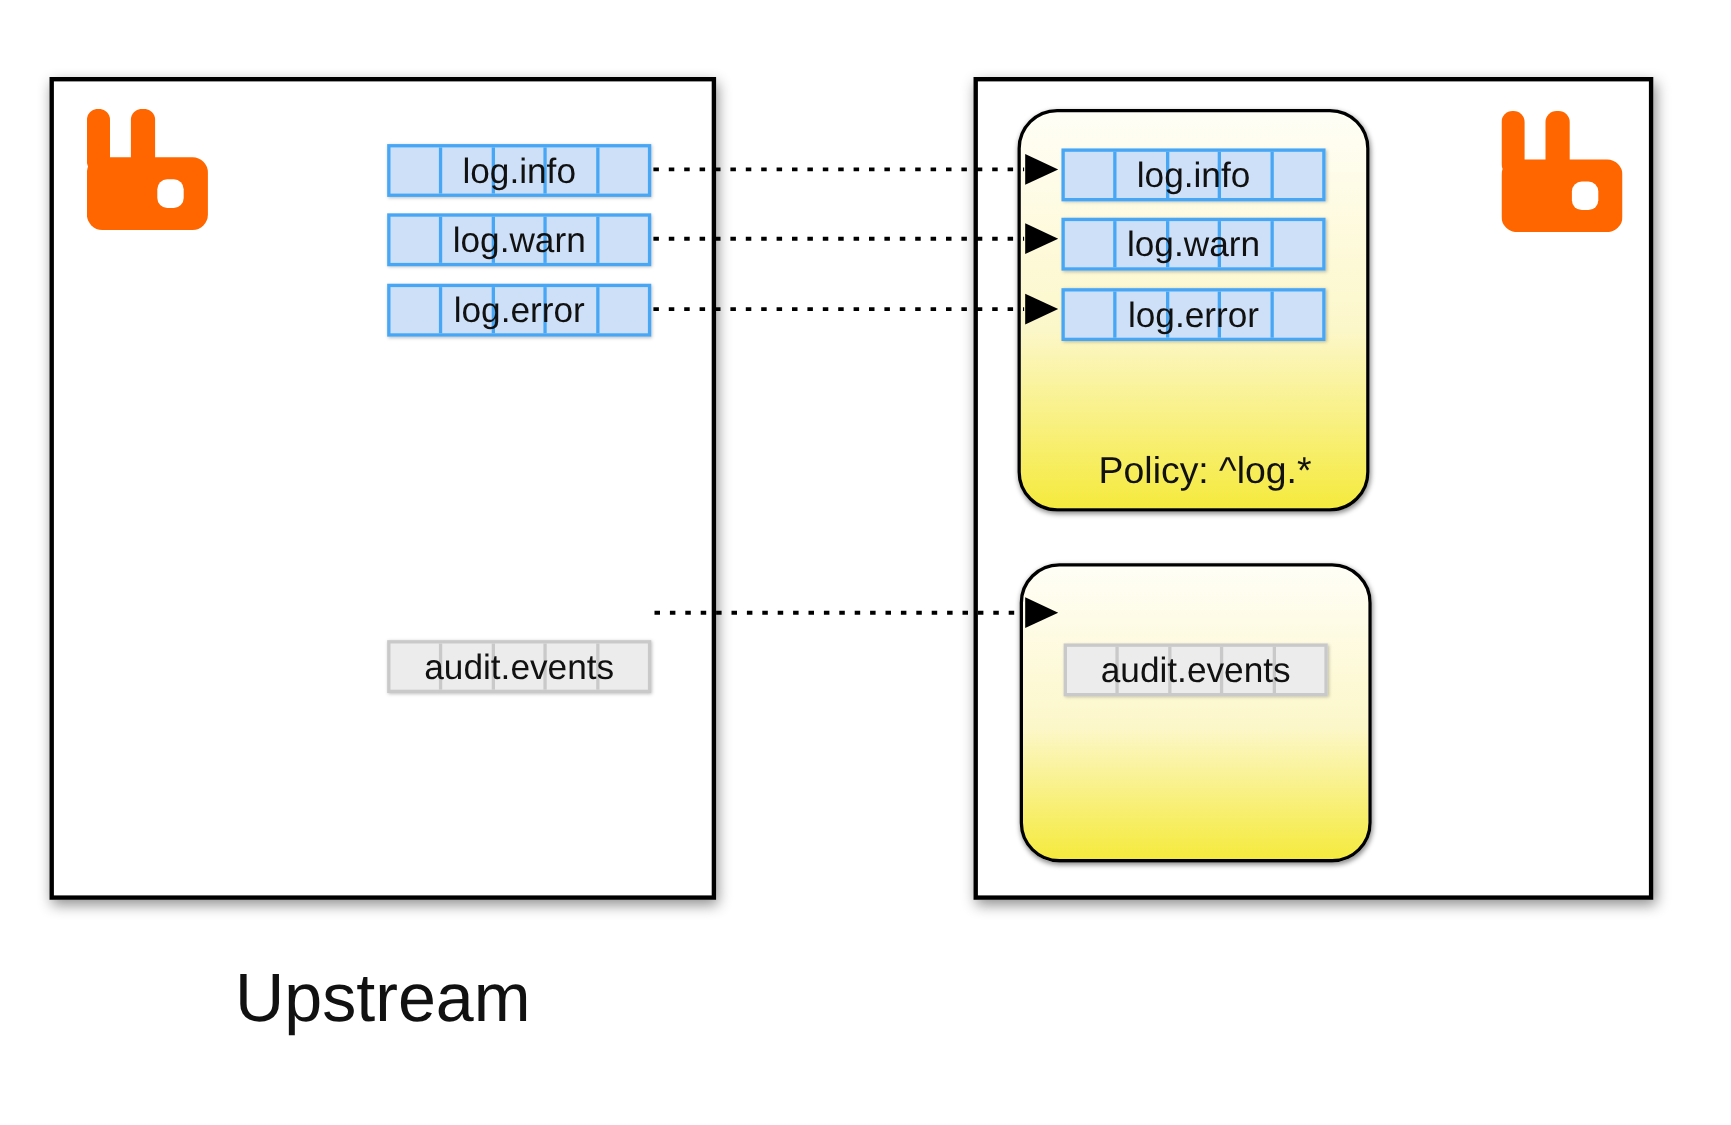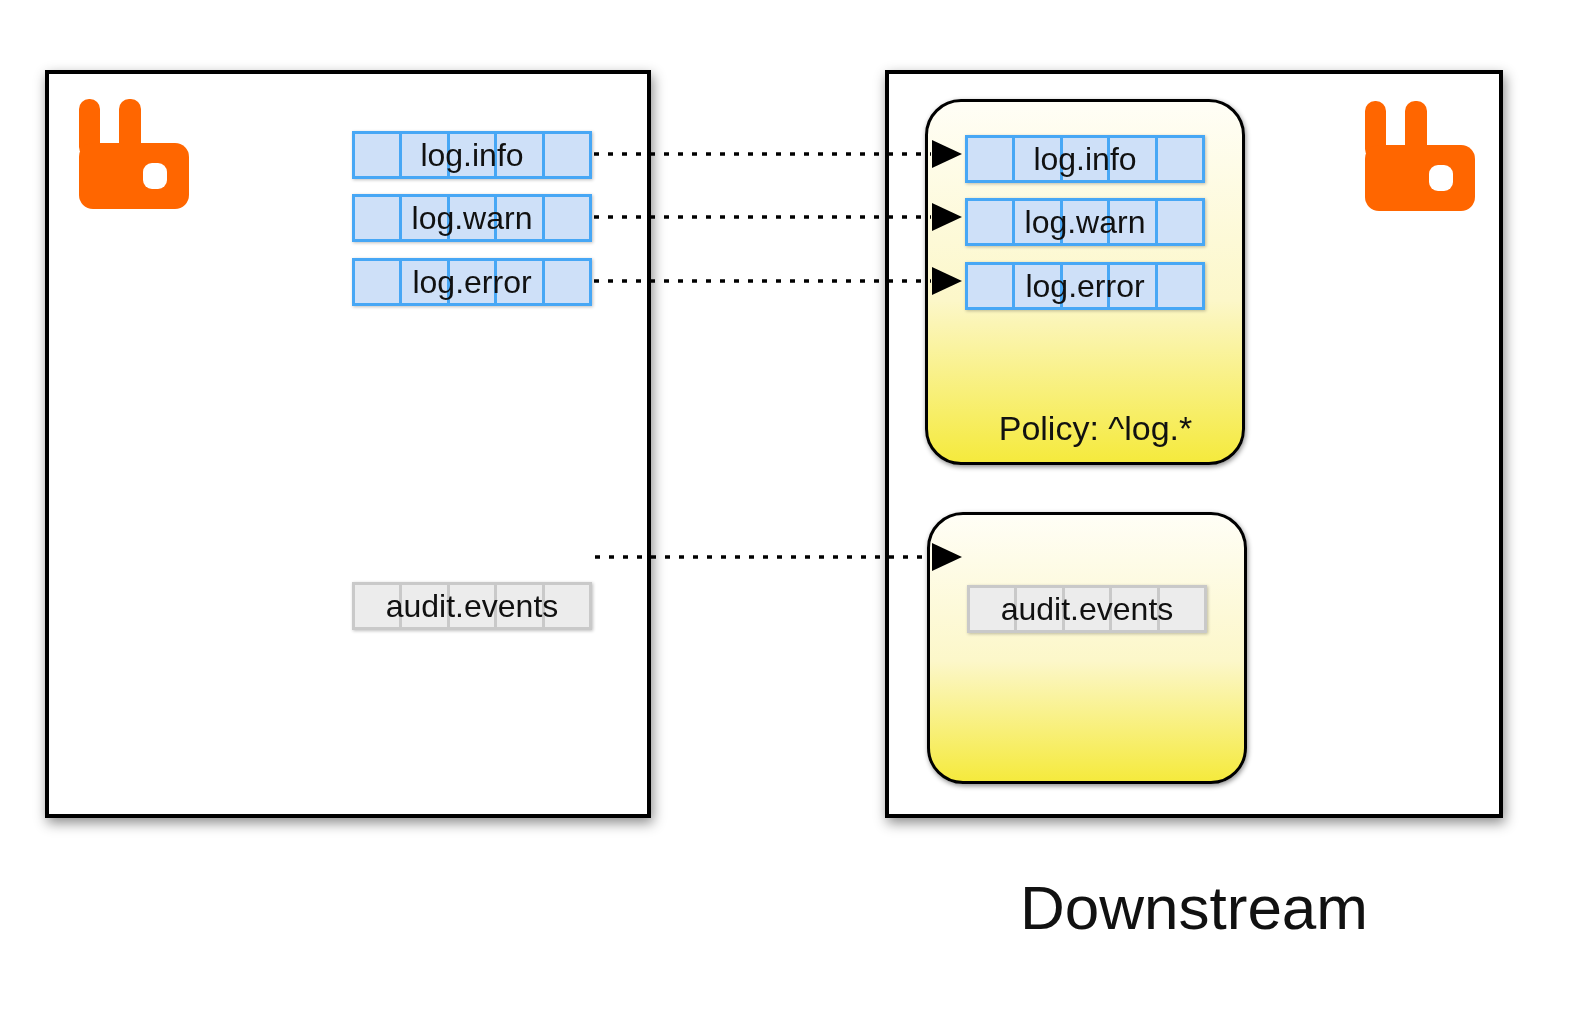--- a/index.html
+++ b/index.html
@@ -248,15 +248,15 @@
       <line x1="595" y1="557" x2="931" y2="557"></line>
     </g>
     <g fill="var(--line-black)">
       <polygon points="932,140 932,168 962,154"></polygon>
       <polygon points="932,203 932,231 962,217"></polygon>
       <polygon points="932,267 932,295 962,281"></polygon>
       <polygon points="932,543 932,571 962,557"></polygon>
     </g>
   </svg>
 
-  <div class="broker-label downstream-label">Downstream</div>
+  <div class="broker-label upstream-label">Upstream</div>
 
 </div>
 
 </body></html>

